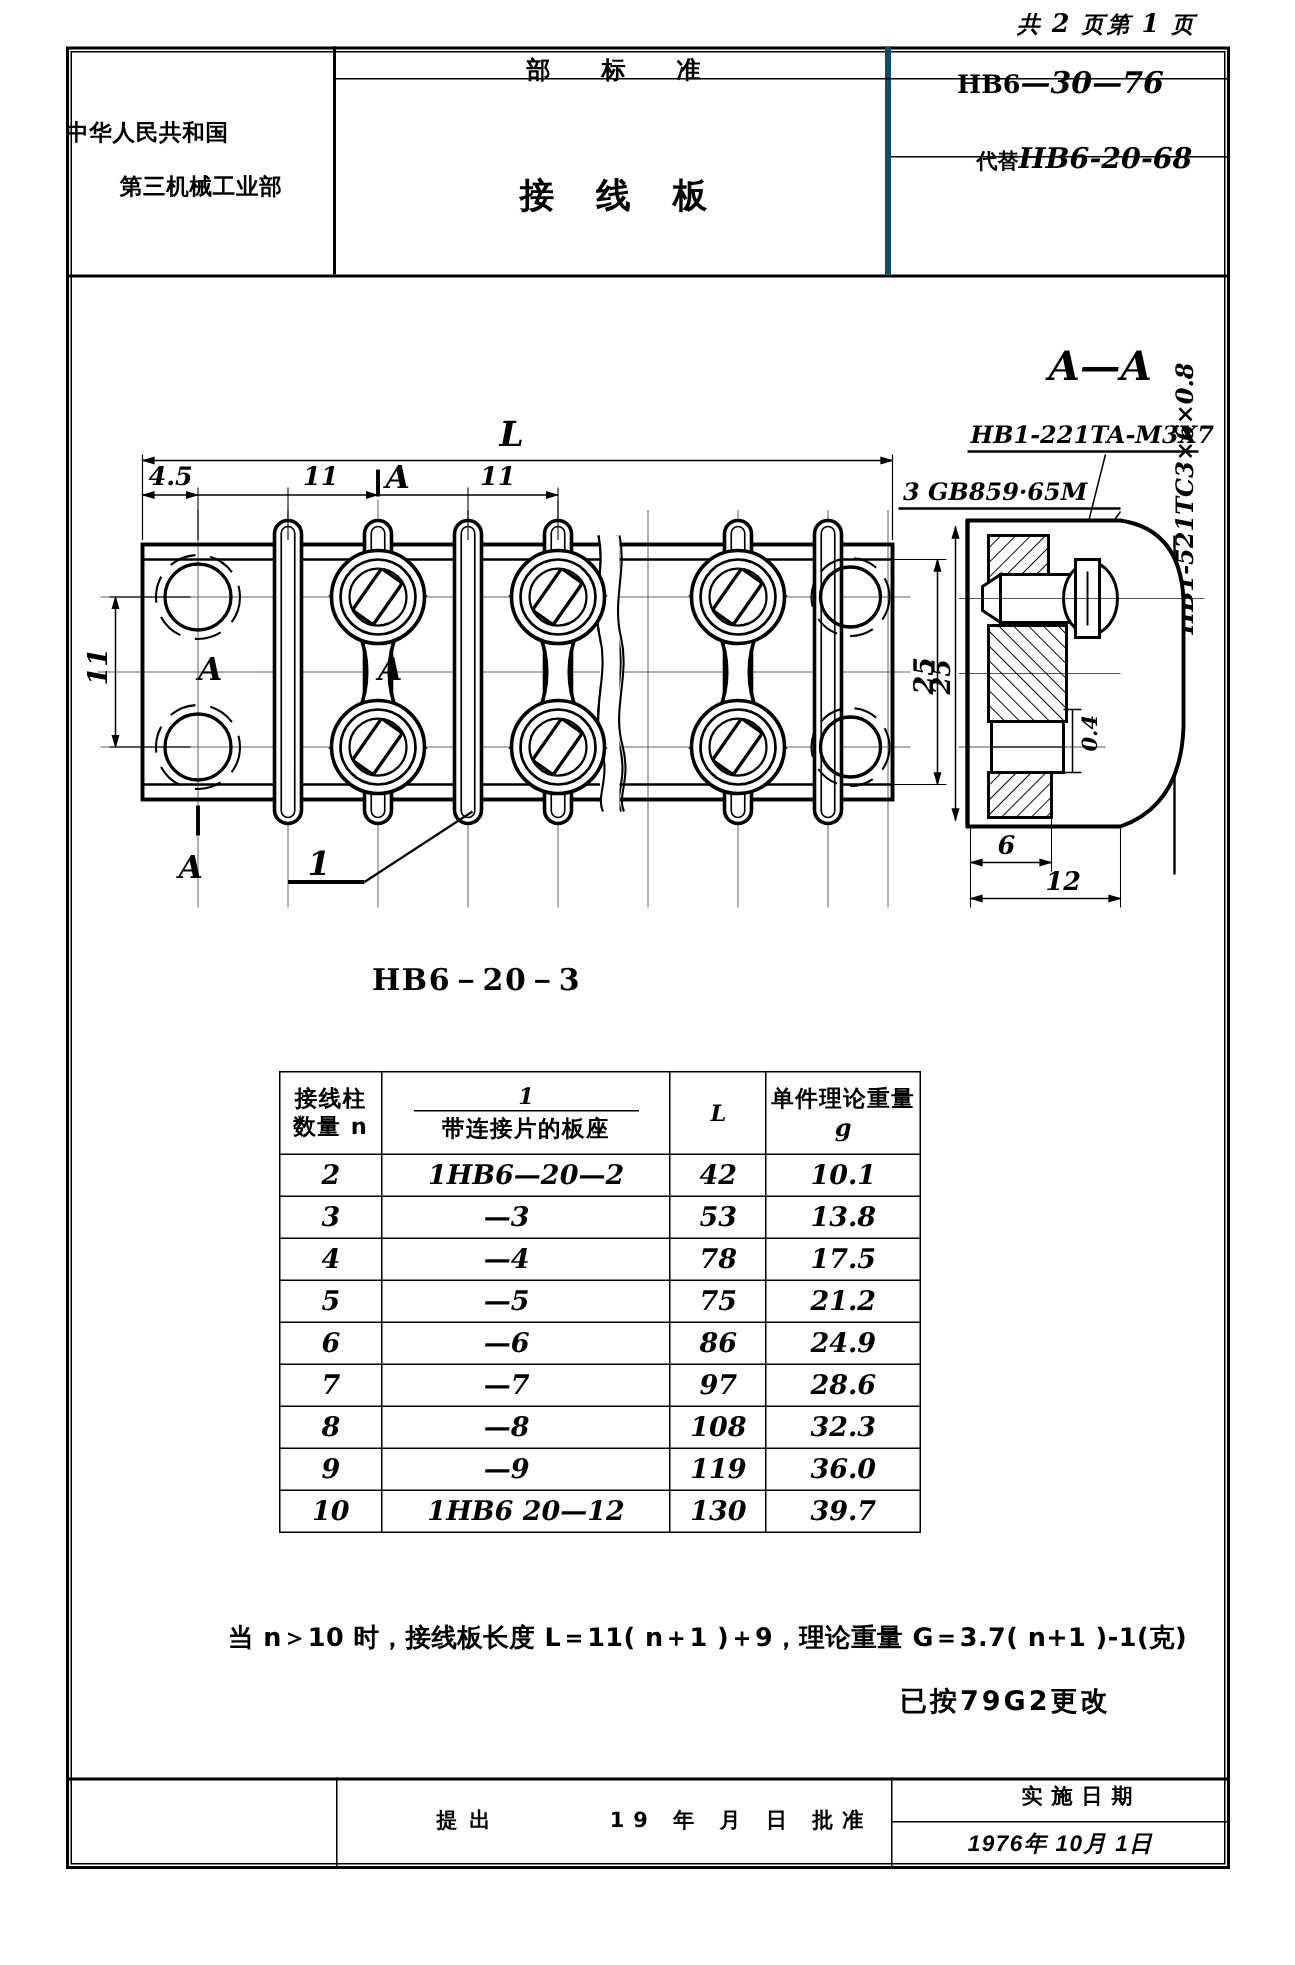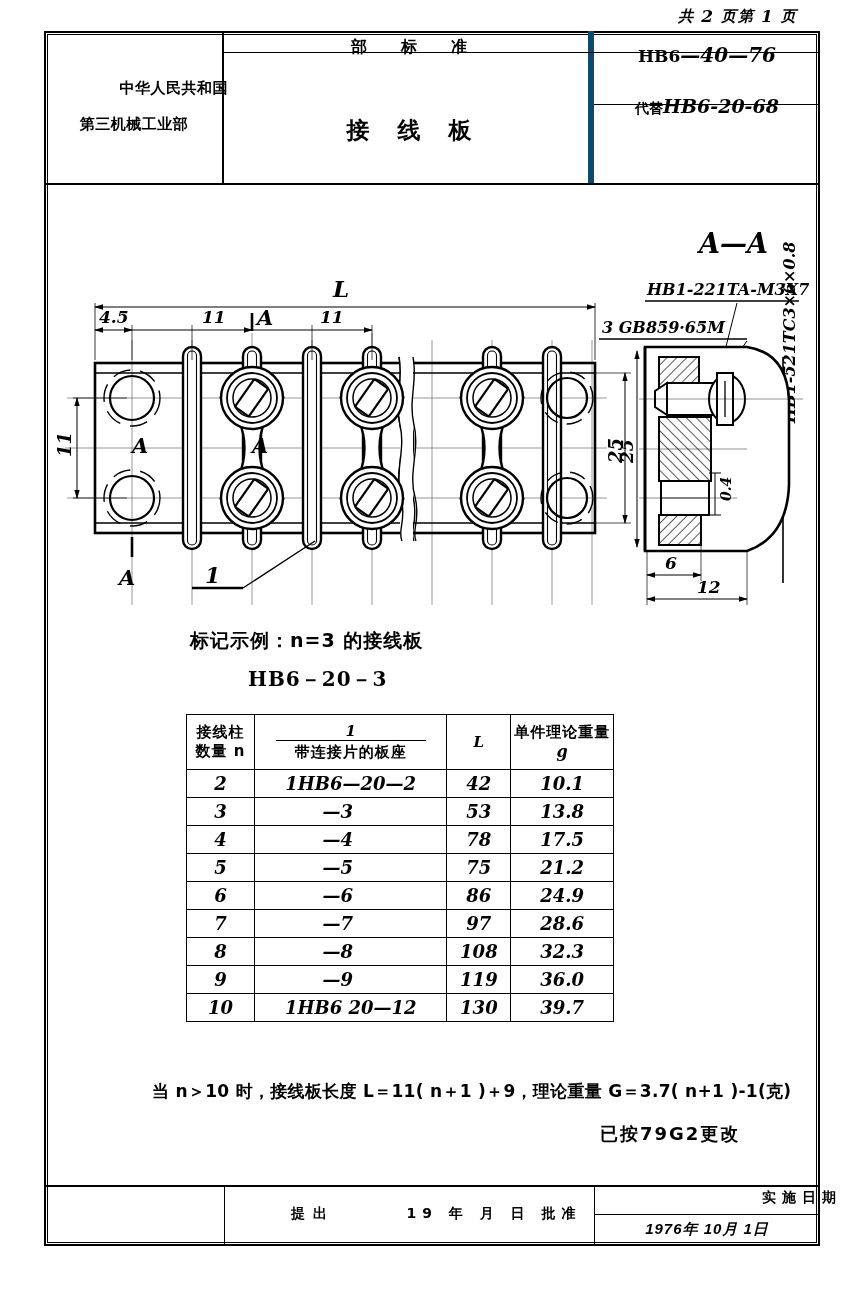--- a/index.html
+++ b/index.html
@@ -17,34 +17,34 @@
 
   
   #page-count{left:628px;top:4px;width:220px;height:24px;font-size:15px;letter-spacing:2px;}
   #page-count span{display:inline-block;}
   .pc-num{font-family:"DejaVu Serif",serif;font-style:italic;font-weight:700;font-size:17px;padding:0 6px;}
 
   
   #outer-frame{left:44px;top:31px;width:776px;height:1215px;border:2px solid #000;box-sizing:border-box;}
   #outer-frame-inner{left:47px;top:34px;width:770px;height:1209px;border:1px solid #000;box-sizing:border-box;}
   #tb-issuer{left:44px;top:31px;width:180px;height:152px;border-right:2px solid #000;box-sizing:border-box;}
-  #tb-issuer .line1{position:absolute;left:0;top:48px;width:184px;text-align:right;font-size:15px;letter-spacing:.5px;}
+  #tb-issuer .line1{position:absolute;left:0;top:48px;width:184px;text-align:left;font-size:15px;letter-spacing:.5px;}
   #tb-issuer .line2{position:absolute;left:0;top:84px;width:180px;text-align:center;font-size:15px;letter-spacing:.5px;}
-  #tb-mid{left:224px;top:31px;width:370px;height:152px;border-right:6px solid #0c4a6e;box-sizing:border-box;}
+  #tb-mid{left:224px;top:31px;width:370px;height:152px;border-right:4px solid #0c4a6e;box-sizing:border-box;}
   #tb-std-cn{position:absolute;left:0;top:6px;width:370px;text-align:center;font-size:16px;letter-spacing:34px;text-indent:34px;}
   #tb-std-py{position:absolute;left:0;top:28px;width:370px;text-align:center;font-size:13px;font-family:"DejaVu Serif","Liberation Serif",serif;letter-spacing:2px;}
   #tb-sep{left:224px;top:52px;width:370px;height:0;border-top:1.5px solid #000;}
   #tb-name{position:absolute;left:0;top:84px;width:370px;text-align:center;font-size:23px;font-weight:700;letter-spacing:28px;text-indent:28px;}
   #tb-right{left:594px;top:31px;width:226px;height:152px;}
   #tb-code{position:absolute;left:0;top:12px;width:226px;text-align:center;}
   #tb-code .c1{font-size:17px;font-weight:700;font-family:"DejaVu Serif",serif;}
   #tb-code .c2{font-size:20px;font-family:"DejaVu Serif",serif;font-style:italic;font-weight:700;}
   #tb-r-sep{left:594px;top:52px;width:226px;height:0;border-top:1.5px solid #000;}
   #tb-r-sep2{left:594px;top:104px;width:226px;height:0;border-top:1.5px solid #000;}
-  #tb-replaces{position:absolute;left:0;top:64px;width:226px;text-align:center;font-size:16px;}
+  #tb-replaces{position:absolute;left:0;top:64px;width:226px;text-align:center;font-size:16px;padding-left:16px;}
   #tb-replaces .lbl{font-size:14px;font-weight:700;}
   #tb-replaces .val{font-family:"DejaVu Serif",serif;font-style:italic;font-weight:700;font-size:19px;}
   #tb-bottomline{left:44px;top:183px;width:776px;height:0;border-top:2px solid #000;}
 
   
   #drawing{left:47px;top:185px;width:770px;height:1000px;}
 
   
   #mark-example{left:190px;top:628px;width:420px;font-size:19px;}
   #mark-example .l1{display:block;letter-spacing:1px;}
@@ -74,21 +74,21 @@
   
   #formula-note{left:152px;top:1080px;width:640px;font-size:17px;letter-spacing:.3px;}
   #revision-note{left:600px;top:1122px;font-size:18px;letter-spacing:2px;}
   #bs-line-top{left:44px;top:1185px;width:776px;height:0;border-top:2px solid #000;}
   #bs-c1{left:224px;top:1185px;width:0;height:61px;border-left:1.5px solid #000;}
   #bs-c2{left:594px;top:1185px;width:0;height:61px;border-left:1.5px solid #000;}
   #bs-date-sep{left:594px;top:1214px;width:226px;height:0;border-top:1px solid #000;}
   .bs-txt{position:absolute;font-size:14px;}
   #bs-submit{left:224px;top:1205px;width:170px;text-align:center;letter-spacing:8px;text-indent:8px;}
   #bs-approve{left:394px;top:1205px;width:200px;text-align:center;letter-spacing:6px;}
-  #bs-eff-label{left:594px;top:1189px;width:248px;text-align:right;letter-spacing:6px;text-indent:6px;font-size:14px;}
+  #bs-eff-label{left:594px;top:1189px;width:248px;text-align:center;letter-spacing:6px;text-indent:6px;font-size:14px;}
   #bs-eff-value{left:594px;top:1220px;width:226px;text-align:center;font-size:15px;letter-spacing:1px;}
   #bs-eff-value .d{font-family:Liberation Sans, sans-serif;font-style:italic;font-weight:700;}
   #page-number{left:770px;top:1313px;width:60px;text-align:center;font-size:19px;font-family:"DejaVu Serif",serif;font-weight:700;}
 
   svg{display:block;}
   text{font-family:"DejaVu Serif","Liberation Serif",serif;}
 </style>
 </head>
 <body>
 
@@ -112,21 +112,21 @@
   </div>
 
   <div class="abs" id="tb-mid">
     <div id="tb-std-cn" class="cjk">部标准</div>
     <div id="tb-name" class="cjk">接线板</div>
   </div>
   <div class="abs" id="tb-sep"></div>
 
   <div class="abs" id="tb-right">
     <div id="tb-code">
-      <span class="c1">HB6</span><span class="c2">—40—76</span>
+      <span class="c1">HB6</span><span class="c2">—30—76</span>
     </div>
     <div id="tb-replaces">
       <span class="lbl cjk">代替</span><span class="val">HB6-20-68</span>
     </div>
   </div>
   <div class="abs" id="tb-r-sep"></div>
   <div class="abs" id="tb-r-sep2"></div>
   <div class="abs" id="tb-bottomline"></div>
 
   <div class="abs" id="drawing">
@@ -350,21 +350,20 @@
         <line x1="600" y1="414" x2="700" y2="414" stroke="#000" stroke-width="1" marker-start="url(#arL)" marker-end="url(#ar)"></line>
         <text x="650" y="408" font-size="17" font-style="italic" font-weight="bold">12</text>
         <line x1="600" y1="366" x2="600" y2="420" stroke="#000" stroke-width="0.7"></line>
         <line x1="654" y1="360" x2="654" y2="396" stroke="#000" stroke-width="0.7"></line>
         <line x1="700" y1="366" x2="700" y2="420" stroke="#000" stroke-width="0.7"></line>
       </g>
     </svg>
   </div>
 
   <div class="abs" id="mark-example">
-    <span class="l1 cjk">标记示例：n=3 的接线板</span>
     <span class="l2">HB6－20－3</span>
   </div>
 
   <table class="abs" id="data-table">
     <thead>
       <tr>
         <th class="col-n hdr-n">
           <span class="r1">接线柱</span>
           <span class="r2">数量 n</span>
         </th>

